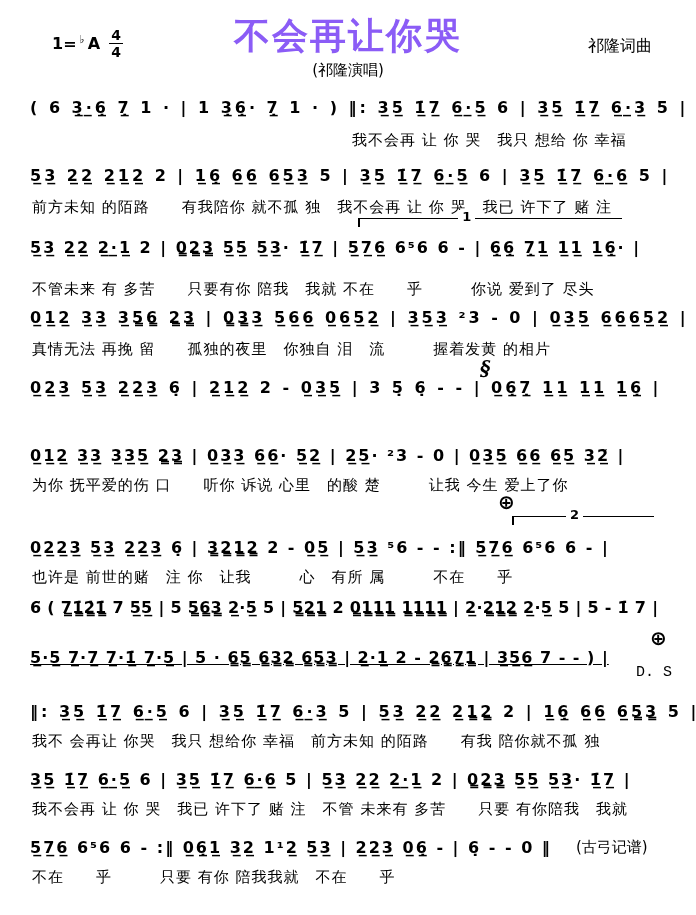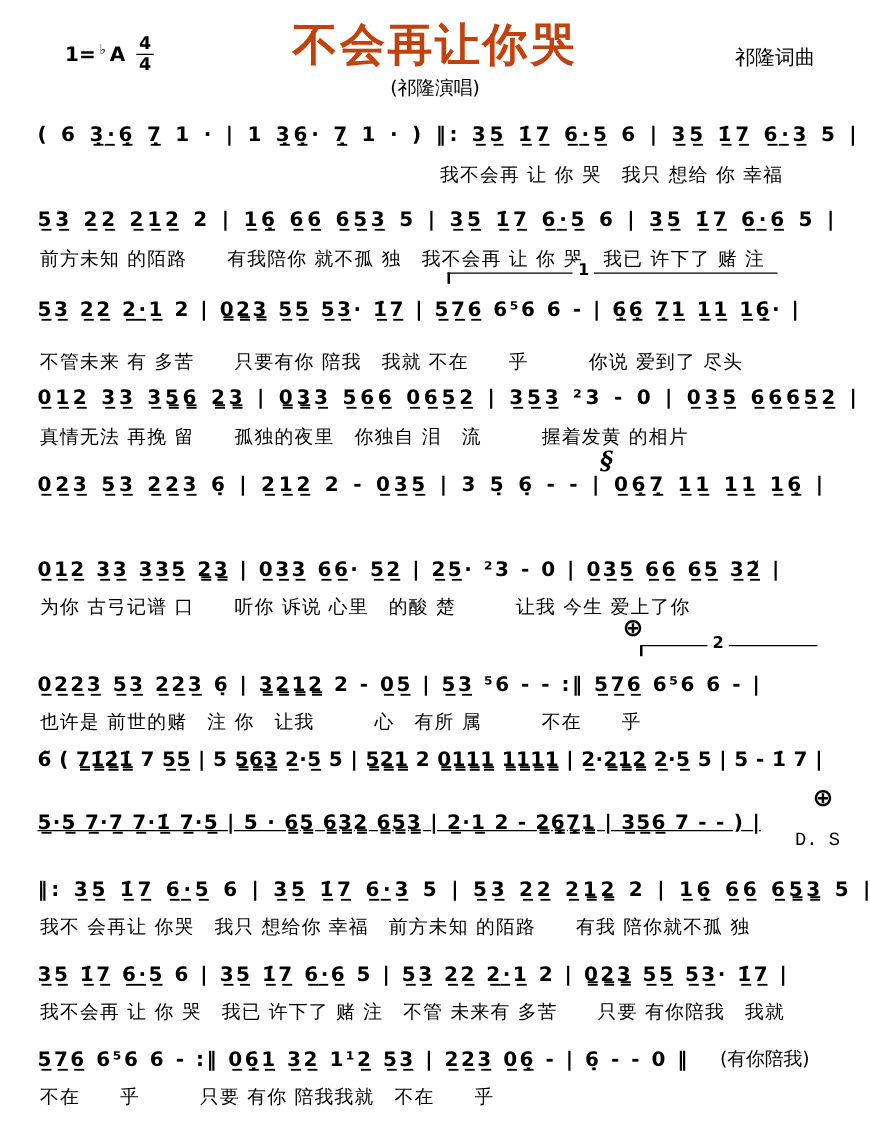--- a/index.html
+++ b/index.html
@@ -46,21 +46,21 @@
 
   <div class="keysig">
     <span>1=</span>
       <sup>♭</sup>
       <span>A</span>
     <span class="meter">
       <span class="num">4</span>
       <span class="den">4</span>
     </span>
   </div>
-  <div class="title" style="color:#c2410c;">不会再让你哭</div>
+  <div class="title" style="color:#8b5cf6;">不会再让你哭</div>
   <div class="subtitle">(祁隆演唱)</div>
   <div class="credit">祁隆词曲</div>
 
   <div class="note-line sp3" style="top:98px;">( 6 3̲̣·̲6̲̣ 7̲̣ 1 · | 1 3̲̣6̲̣· 7̲̣ 1 · ) ‖: 3̲5̲ 1̲̇7̲ 6̲·̲5̲ 6 | 3̲5̲ 1̲̇7̲ 6̲·̲3̲ 5 |</div>
   <div class="lyric-line" style="top:131px;">　　　　　　　　　　　　　　　　　　　　我不会再 让 你 哭　我只 想给 你 幸福</div>
 
   <div class="note-line sp3" style="top:166px;text-align:right;">5̲3̲ 2̲2̲ 2̲1̲2̲ 2 | 1̲6̲̣ 6̲6̲ 6̲5̲3̲ 5 | 3̲5̲ 1̲̇7̲ 6̲·̲5̲ 6 | 3̲5̲ 1̲̇7̲ 6̲·̲6̲ 5 |</div>
   <div class="lyric-line" style="top:198px;">前方未知 的陌路　　有我陪你 就不孤 独　我不会再 让 你 哭　我已 许下了 赌 注</div>
 
   <div class="volta" style="top:218px;left:358px;width:264px;">
@@ -71,21 +71,21 @@
   <div class="lyric-line" style="top:280px;">不管未来 有 多苦　　只要有你 陪我　我就 不在　　乎　　　你说 爱到了 尽头</div>
 
   <div class="note-line sp3" style="top:308px;">0̲1̲2̲ 3̲3̲ 3̲5̳6̳ 2̳3̳ | 0̳3̳3̲ 5̲6̲6̲ 0̲6̲5̲2̲ | 3̲5̲3̲ ²3 - 0 | 0̲3̲5̲ 6̲6̲6̲5̲2̲ |</div>
   <div class="lyric-line" style="top:340px;">真情无法 再挽 留　　孤独的夜里　你独自 泪　流　　　握着发黄 的相片</div>
 
   <div class="segno" style="top:356px;left:480px;">§</div>
 
   <div class="note-line sp3" style="top:378px;">0̲2̲3̲ 5̲3̲ 2̲2̲3̲ 6̣ | 2̲1̲2̲ 2 - 0̲3̲5̲ | 3 5̣ 6̣ - - | 0̲6̲̣7̲̣ 1̲1̲ 1̲1̲ 1̲6̲̣ |</div>
 
   <div class="note-line sp2" style="top:446px;">0̲1̲2̲ 3̲3̲ 3̲3̲5̲ 2̳3̳ | 0̲3̲3̲ 6̲6̲· 5̲2̲ | 2̲5̲· ²3 - 0 | 0̲3̲5̲ 6̲6̲ 6̲5̲ 3̲2̲̃ |</div>
-  <div class="lyric-line" style="top:476px;">为你 古弓记谱 口　　听你 诉说 心里　的酸 楚　　　让我 今生 爱上了你</div>
+  <div class="lyric-line" style="top:476px;">为你 抚平爱的伤 口　　听你 诉说 心里　的酸 楚　　　让我 今生 爱上了你</div>
 
   <div class="coda" style="top:490px;left:498px;">⊕</div>
   <div class="volta" style="top:516px;left:512px;width:142px;">
     <span class="lbl">2</span>
   </div>
 
   <div class="note-line sp2" style="top:538px;">0̲2̲2̲3̲ 5̲3̲ 2̲2̲3̲ 6̣ | 3̳2̳1̳2̳ 2 - 0̲5̲ | 5̲3̲ ⁵6 - - :‖ 5̲7̲6̲ 6⁵6 6 - |</div>
   <div class="lyric-line" style="top:568px;">也许是 前世的赌　注 你　让我　　　心　有所 属　　　不在　　乎</div>
 
   <div class="note-line sp0" style="top:598px;text-align:right;">6̃ ( 7̳1̳̇2̳̇1̳̇ 7 5̲5̲ | 5 5̳6̳3̳ 2̲·5̲ 5 | 5̳2̳1̳ 2 0̳1̳1̳1̳ 1̳1̳1̳1̳ | 2̲·2̳1̳2̳ 2̲·5̲ 5 | 5 - 1̇ 7 |</div>
@@ -95,16 +95,16 @@
   <div class="note-line sp1" style="top:648px;">5̲·5̲ 7̲·7̲ 7̲·1̲̇ 7̲·5̲ | 5 · 6̳5̳ 6̳3̳2̳ 6̳5̳3̳ | 2̲·1̲ 2 - 2̳6̳̣7̳̣1̳ | 3̲5̲6̲ 7 - - ) |</div>
   <div class="ds" style="top:664px;left:636px;">D. S</div>
 
   <div class="note-line sp3" style="top:702px;">‖: 3̲5̲ 1̲̇7̲ 6̲·̲5̲ 6 | 3̲5̲ 1̲̇7̲ 6̲·̲3̲ 5 | 5̲3̲ 2̲2̲ 2̲1̳2̳ 2 | 1̲6̲̣ 6̲6̲ 6̲5̳3̳ 5 |</div>
   <div class="lyric-line" style="top:732px;">我不 会再让 你哭　我只 想给你 幸福　前方未知 的陌路　　有我 陪你就不孤 独</div>
 
   <div class="note-line sp2" style="top:770px;">3̲5̲ 1̲̇7̲ 6̲·̲5̲ 6 | 3̲5̲ 1̲̇7̲ 6̲·̲6̲ 5 | 5̲3̲ 2̲2̲ 2̲·̲1̲ 2 | 0̳2̳3̳ 5̲5̲ 5̲3̲· 1̲̇7̲ |</div>
   <div class="lyric-line" style="top:800px;">我不会再 让 你 哭　我已 许下了 赌 注　不管 未来有 多苦　　只要 有你陪我　我就</div>
 
   <div class="note-line sp2" style="top:838px;">5̲7̲6̲ 6⁵6 6 - :‖ 0̲6̲̣1̲ 3̲2̲ 1¹2̲ 5̲3̲ | 2̲2̲3̲ 0̲6̲̣ - | 6̣ - - 0 ‖</div>
-  <div class="gu-note" style="top:838px;left:576px;">(有你陪我)</div>
+  <div class="gu-note" style="top:838px;left:576px;">(古弓记谱)</div>
   <div class="lyric-line" style="top:868px;">不在　　乎　　　只要 有你 陪我我就　不在　　乎</div>
 
 </div>
 
 </body></html>

